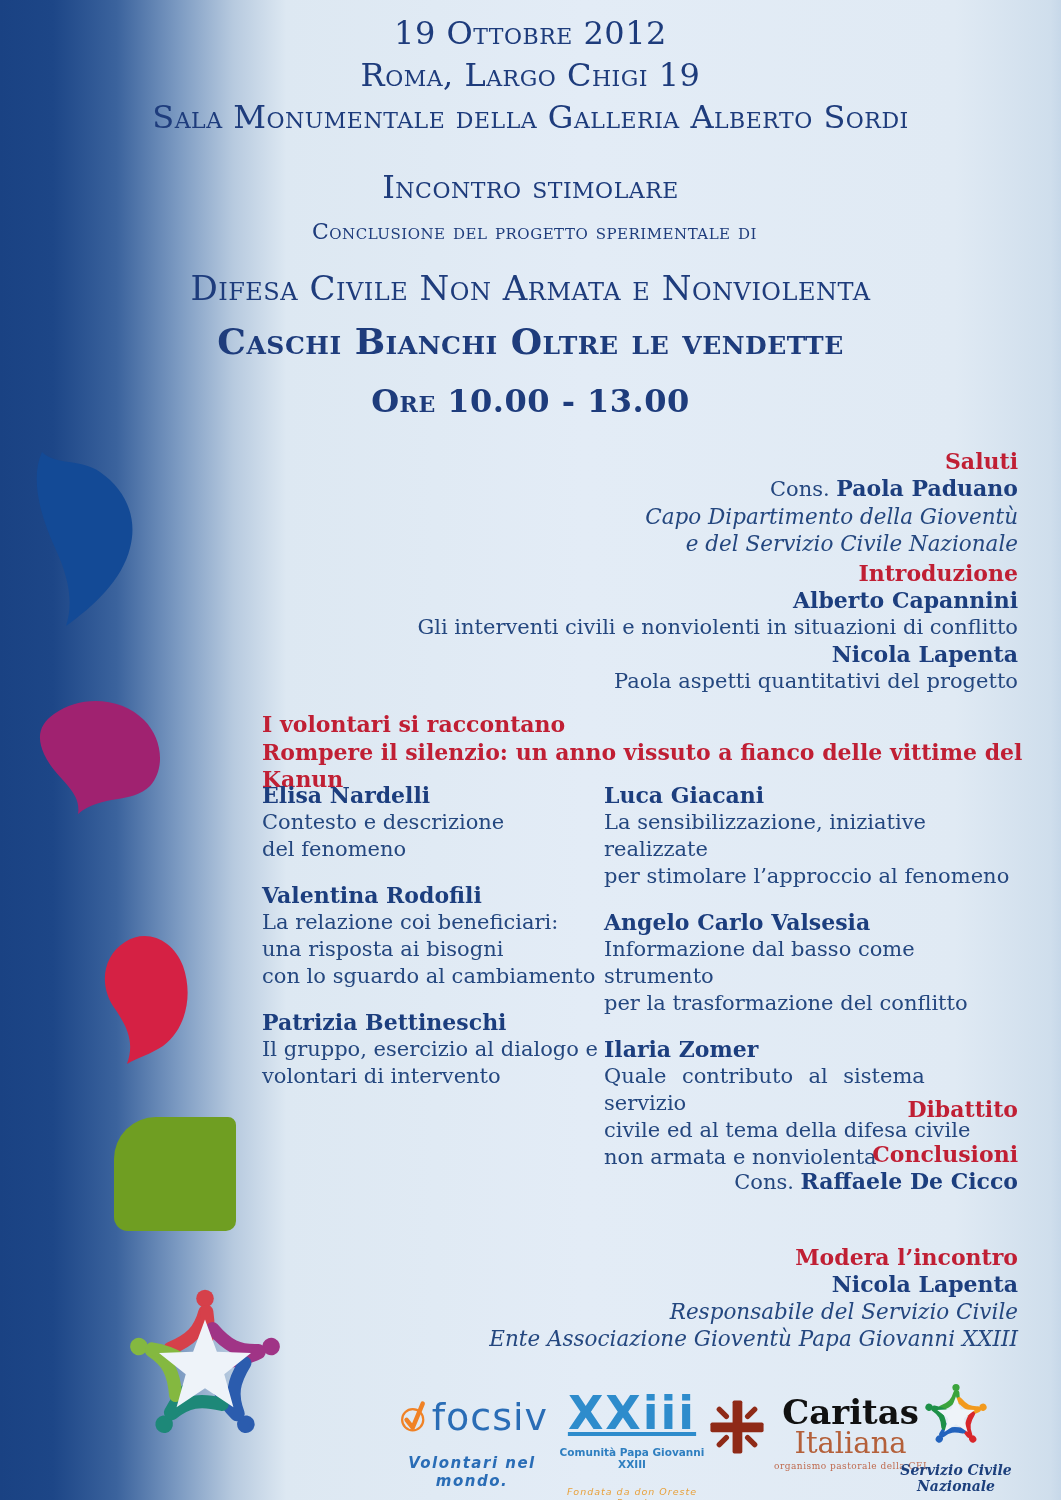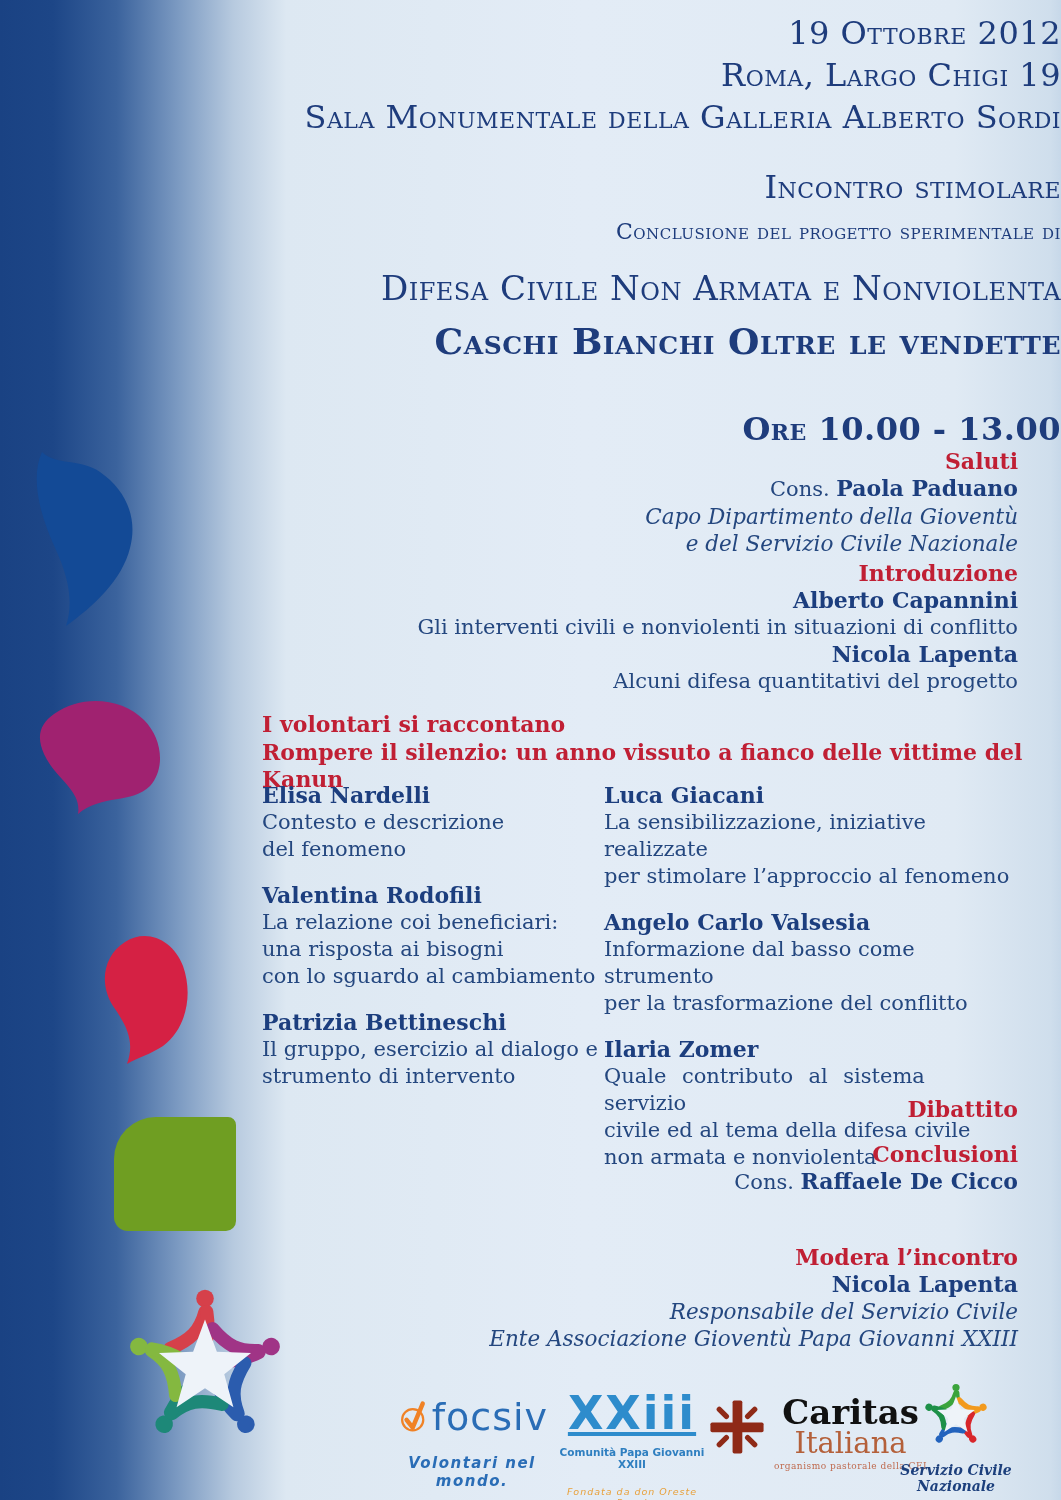--- a/index.html
+++ b/index.html
@@ -11,31 +11,31 @@
       linear-gradient(90deg,
         #1a4283 0%, #1d4687 5%, #3b639d 11%, #7e9cc3 17%,
         #b7cadf 22%, #dde8f2 27%, #e3ecf6 55%, #e0eaf4 90%, #cfdeec 99%, #c7d8e9 100%);
   }
 
   
   .petal { position:absolute; }
 
   
   .hline {
-    position:absolute; left:0; width:100%; text-align:right;
+    position:absolute; left:0; width:100%; text-align:center;
     font-variant:small-caps; color:#1e3c7c; letter-spacing:.5px; line-height:1.1;
   }
   .h-date      { top:16px;  font-size:32px; }
   .h-location  { top:58px;  font-size:32px; }
   .h-venue     { top:100px; font-size:32px; }
   .h-meeting   { top:170px; font-size:32px; }
   .h-title1    { top:220px; font-size:22px;padding-left:8px; }
   .h-title2    { top:270px; font-size:34px; }
   .h-title3    { top:322px; font-size:36px; font-weight:bold; }
-  .h-time      { top:384px; font-size:32px; font-weight:bold;margin-top:28px; }
+  .h-time      { top:384px; font-size:32px; font-weight:bold; }
 
   
   .block { position:absolute; font-size:21px; line-height:27px; color:#24477f; }
   .r     { right:43px; text-align:right; }
   .red   { color:#c01f34; font-weight:bold; font-size:22px; }
   .name  { color:#1c3e7e; font-weight:bold; font-size:22px; }
   .it    { font-style:italic; font-size:21.5px; }
   .entry { margin-bottom:19px; }
   .cols  { left:262px; top:782px; width:756px; display:flex; }
   .col-l { width:342px; }
@@ -123,21 +123,21 @@
     <div><span>Cons. </span><span class="name">Paola Paduano</span></div>
     <div class="it">Capo Dipartimento della Gioventù</div>
     <div class="it">e del  Servizio Civile Nazionale</div>
   </div>
 
   <div class="block r" style="top:560px;">
     <div class="red">Introduzione</div>
     <div class="name">Alberto Capannini</div>
     <div>Gli interventi civili e nonviolenti in situazioni di conflitto</div>
     <div class="name">Nicola Lapenta</div>
-    <div>Alcuni difesa quantitativi del progetto</div>
+    <div>Paola aspetti quantitativi del progetto</div>
   </div>
 
   <div class="block" style="left:262px; top:711px; line-height:27.5px;">
     <div class="red">I volontari si raccontano</div>
     <div class="red">Rompere il silenzio: un anno vissuto a fianco delle vittime del Kanun</div>
   </div>
 
   <div class="block cols">
     <div class="col-l">
       <div class="entry">
@@ -147,21 +147,21 @@
       </div>
       <div class="entry">
         <div class="name">Valentina Rodofili</div>
         <div>La relazione coi beneficiari:</div>
         <div>una risposta ai bisogni</div>
         <div>con lo sguardo al cambiamento</div>
       </div>
       <div class="entry">
         <div class="name">Patrizia Bettineschi</div>
         <div>Il gruppo, esercizio al dialogo e</div>
-        <div>strumento di intervento</div>
+        <div>volontari di intervento</div>
       </div>
     </div>
     <div class="col-r">
       <div class="entry">
         <div class="name">Luca Giacani</div>
         <div>La sensibilizzazione, iniziative realizzate</div>
         <div>per stimolare l’approccio al fenomeno</div>
       </div>
       <div class="entry">
         <div class="name">Angelo Carlo Valsesia</div>

